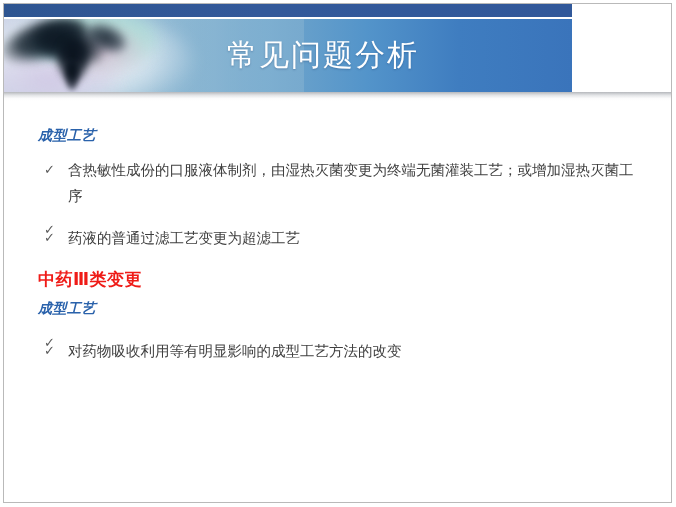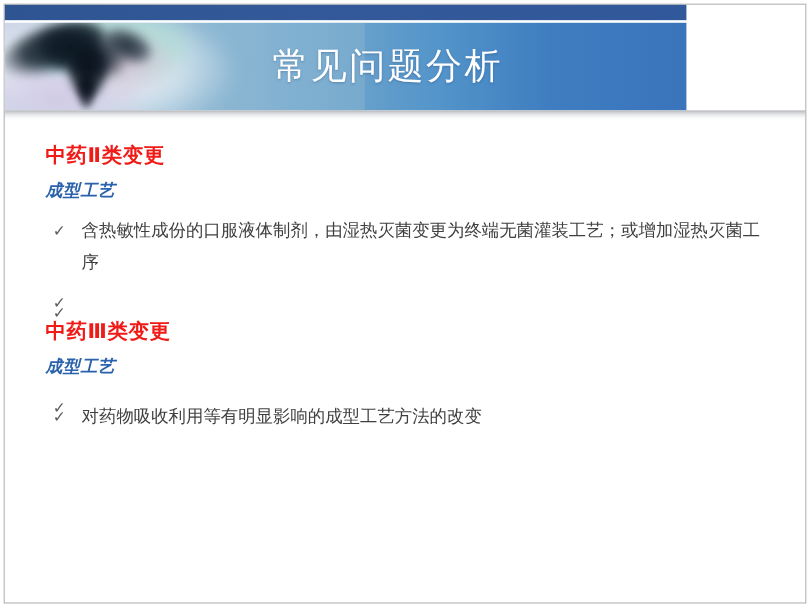--- a/index.html
+++ b/index.html
@@ -290,36 +290,36 @@
 
     <div class="banner-underline"></div>
   </div>
   <div class="banner-shadow"></div>
 
   <div id="body-area">
 
     <div class="sp-a"></div>
 
     <div class="section">
-      <div class="sec-heading">中药Ⅱ类变更</div>
       <div class="sp-b"></div>
       <div class="sec-sub">成型工艺</div>
       <div class="sp-c"></div>
       <ul class="bullet-list">
         <li class="bullet">
           <span class="check">✓</span>
           <span>含热敏性成份的口服液体制剂，由湿热灭菌变更为终端无菌灌装工艺；或增加湿热灭菌工序</span>
         </li>
         <div class="bullet-gap"></div>
         <li class="bullet">
           <span class="check">✓</span>
         </li>
         <div class="bullet-gap"></div>
         <li class="bullet">
           <span class="check">✓</span>
+          <span>药液的普通过滤工艺变更为超滤工艺</span>
         </li>
       </ul>
     </div>
 
     <div class="sp-d"></div>
 
     <div class="section">
       <div class="sec-heading">中药Ⅲ类变更</div>
       <div class="sp-e"></div>
       <div class="sec-sub">成型工艺</div>

